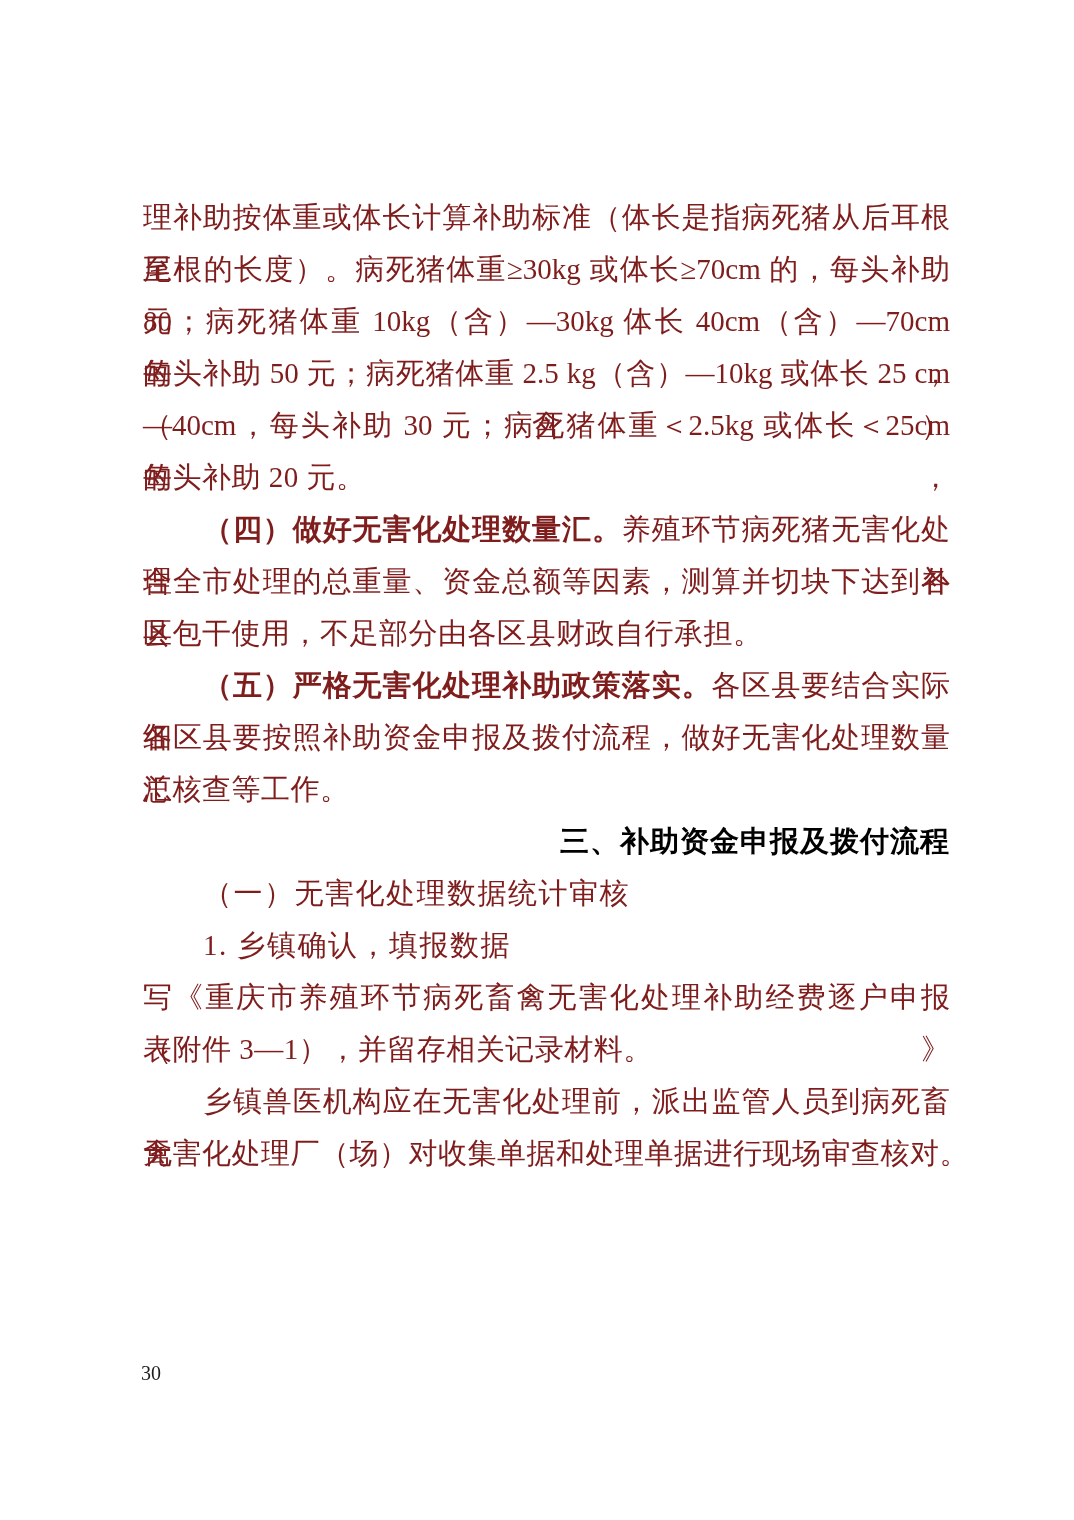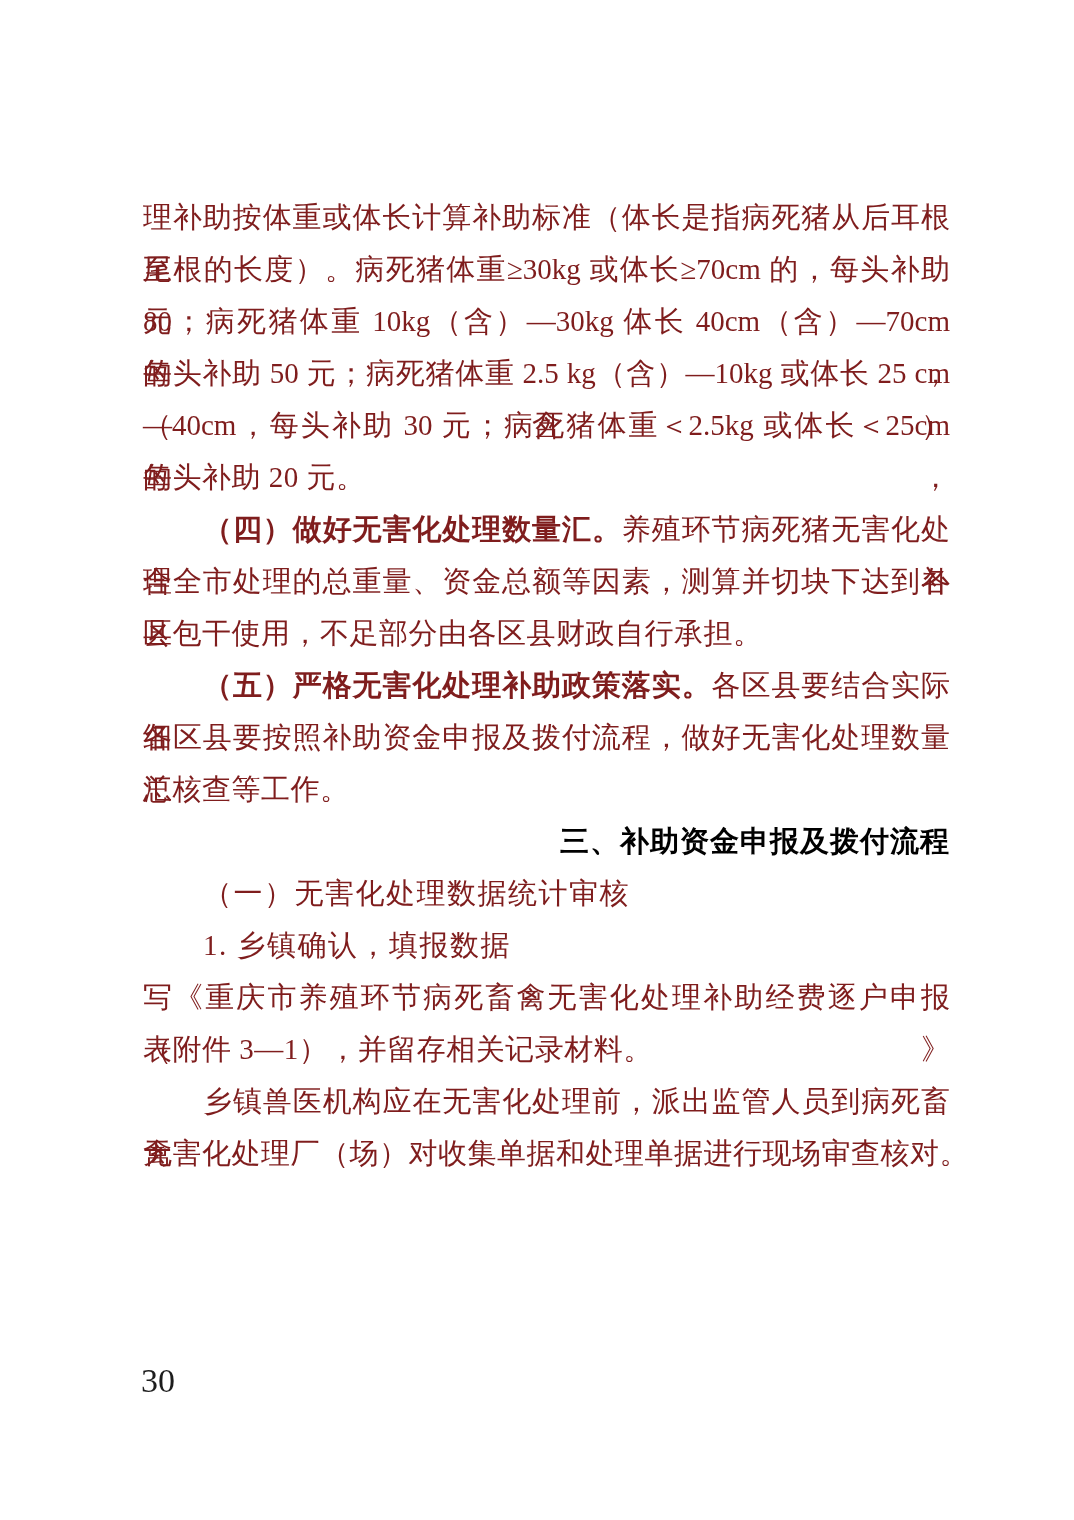--- a/index.html
+++ b/index.html
@@ -52,21 +52,21 @@
     font-weight: 400;
     letter-spacing: 1.5px;
   }
   .lead {
     font-weight: 600;
   }
   .page-number {
     position: absolute;
     left: 141px;
     top: 1362px;
-    font-size: 34px;
+    font-size: 20px;
     font-family: "Liberation Serif", "DejaVu Serif", serif;
     color: #1d1d1d;
   }
 </style>
 </head>
 <body>
 
 <div class="page">
   <div class="text-block" id="lines-container">
       <div class="line body justify">理补助按体重或体长计算补助标准（体长是指病死猪从后耳根至</div>

